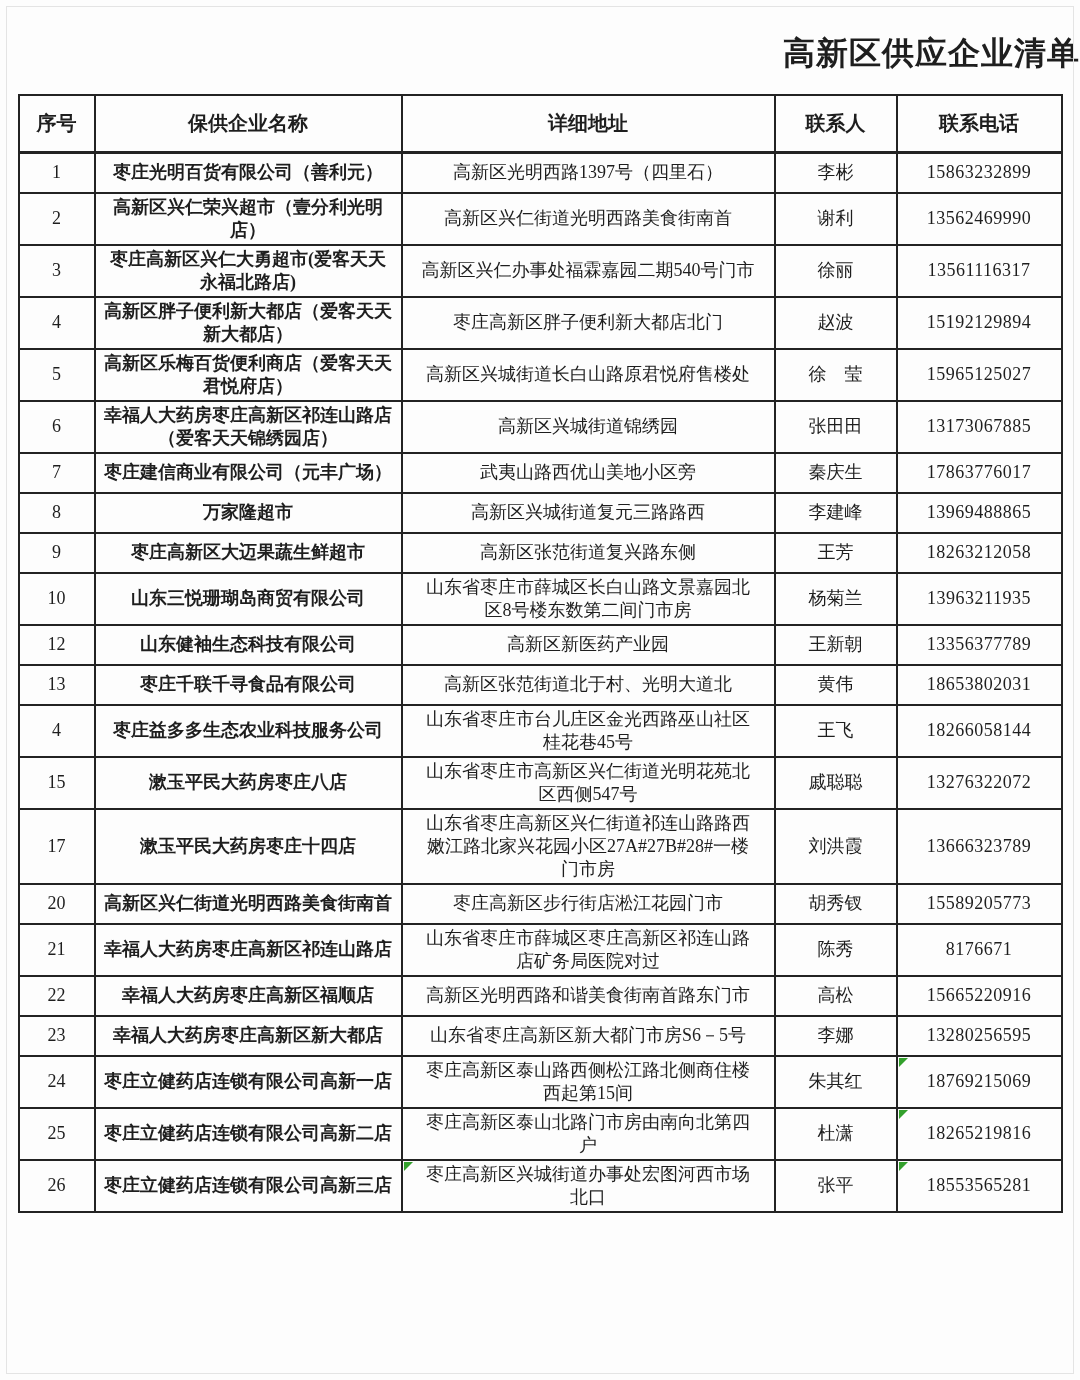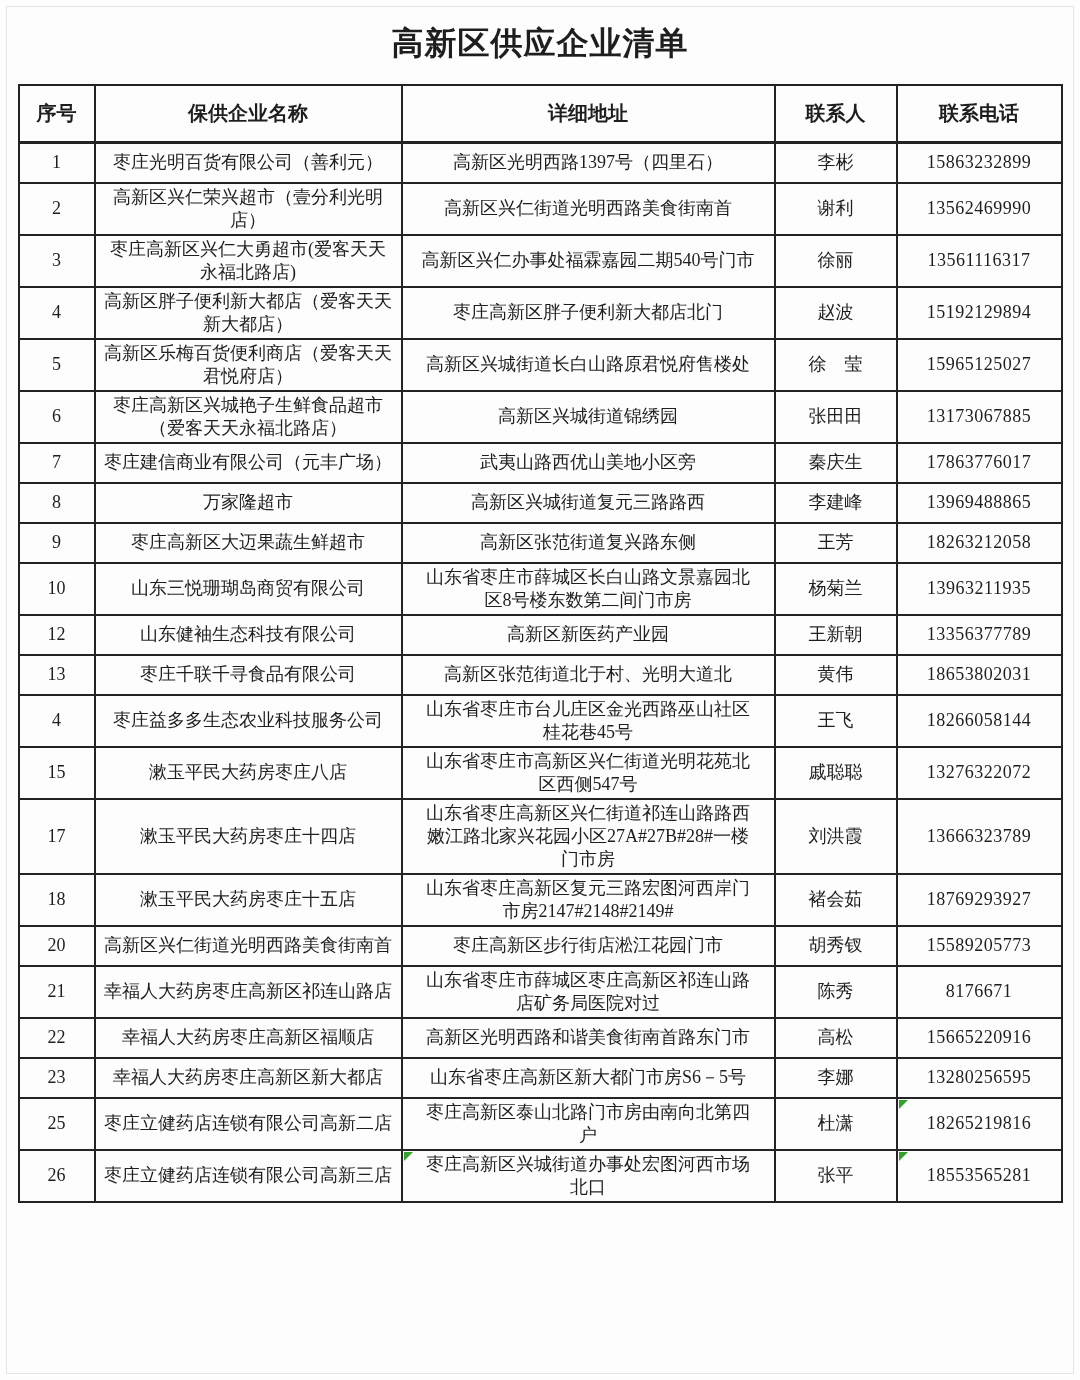--- a/index.html
+++ b/index.html
@@ -19,22 +19,22 @@
     color: var(--text-color);
   }
   .page-frame {
     position: absolute;
     inset: 6px;
     border: 1px solid #e4e4e4;
     pointer-events: none;
   }
   .doc-title {
     margin: 0;
-    padding: 22px 0 18px 0;
-    text-align: center;
+    padding: 32px 0 18px 0;
+    text-align: right;
     font-size: 32px;
     font-weight: bold;
     letter-spacing: 1px;
   }
   table.supply-table {
     table-layout: fixed;
     border-collapse: collapse;
     margin: 0 auto;
     width: 1043px;
   }
@@ -52,21 +52,21 @@
     border-bottom-width: 3px;
     padding: 14px 2px;
   }
   .supply-table tbody tr { height: 40px; }
   .supply-table td {
     font-size: 18px;
     line-height: 23px;
     padding: 2px 2px;
     position: relative;
   }
-  td.td-name    { padding: 2px 8px; }
+  td.td-name    { padding: 2px 8px; font-weight: bold; }
   td.td-address { padding: 2px 19px; }
   td.td-phone   { letter-spacing: 0.5px; margin-left: 22px; }
   .flag-triangle {
     position: absolute;
     top: 1px;
     left: 1px;
     width: 0;
     height: 0;
     border-top: 9px solid var(--flag-green);
     border-right: 9px solid transparent;
@@ -128,21 +128,21 @@
   </tr>
       <tr>
     <td class="td-no">5</td>
     <td class="td-name">高新区乐梅百货便利商店（爱客天天君悦府店）</td>
     <td class="td-address">高新区兴城街道长白山路原君悦府售楼处</td>
     <td class="td-contact">徐　莹</td>
     <td class="td-phone">15965125027</td>
   </tr>
       <tr>
     <td class="td-no">6</td>
-    <td class="td-name">枣庄高新区兴城艳子生鲜食品超市（爱客天天永福北路店）</td>
+    <td class="td-name">幸福人大药房枣庄高新区祁连山路店（爱客天天锦绣园店）</td>
     <td class="td-address">高新区兴城街道锦绣园</td>
     <td class="td-contact">张田田</td>
     <td class="td-phone">13173067885</td>
   </tr>
       <tr>
     <td class="td-no">7</td>
     <td class="td-name">枣庄建信商业有限公司（元丰广场）</td>
     <td class="td-address">武夷山路西优山美地小区旁</td>
     <td class="td-contact">秦庆生</td>
     <td class="td-phone">17863776017</td>
@@ -197,27 +197,20 @@
     <td class="td-phone">13276322072</td>
   </tr>
       <tr>
     <td class="td-no">17</td>
     <td class="td-name">漱玉平民大药房枣庄十四店</td>
     <td class="td-address">山东省枣庄高新区兴仁街道祁连山路路西嫩江路北家兴花园小区27A#27B#28#一楼门市房</td>
     <td class="td-contact">刘洪霞</td>
     <td class="td-phone">13666323789</td>
   </tr>
       <tr>
-    <td class="td-no">18</td>
-    <td class="td-name">漱玉平民大药房枣庄十五店</td>
-    <td class="td-address">山东省枣庄高新区复元三路宏图河西岸门市房2147#2148#2149#</td>
-    <td class="td-contact">褚会茹</td>
-    <td class="td-phone">18769293927</td>
-  </tr>
-      <tr>
     <td class="td-no">20</td>
     <td class="td-name">高新区兴仁街道光明西路美食街南首</td>
     <td class="td-address">枣庄高新区步行街店淞江花园门市</td>
     <td class="td-contact">胡秀钗</td>
     <td class="td-phone">15589205773</td>
   </tr>
       <tr>
     <td class="td-no">21</td>
     <td class="td-name">幸福人大药房枣庄高新区祁连山路店</td>
     <td class="td-address">山东省枣庄市薛城区枣庄高新区祁连山路店矿务局医院对过</td>
@@ -232,20 +225,27 @@
     <td class="td-phone">15665220916</td>
   </tr>
       <tr>
     <td class="td-no">23</td>
     <td class="td-name">幸福人大药房枣庄高新区新大都店</td>
     <td class="td-address">山东省枣庄高新区新大都门市房S6－5号</td>
     <td class="td-contact">李娜</td>
     <td class="td-phone">13280256595</td>
   </tr>
       <tr>
+    <td class="td-no">24</td>
+    <td class="td-name">枣庄立健药店连锁有限公司高新一店</td>
+    <td class="td-address">枣庄高新区泰山路西侧松江路北侧商住楼西起第15间</td>
+    <td class="td-contact">朱其红</td>
+    <td class="td-phone">18769215069<span class="flag-triangle"></span></td>
+  </tr>
+      <tr>
     <td class="td-no">25</td>
     <td class="td-name">枣庄立健药店连锁有限公司高新二店</td>
     <td class="td-address">枣庄高新区泰山北路门市房由南向北第四户</td>
     <td class="td-contact">杜潇</td>
     <td class="td-phone">18265219816<span class="flag-triangle"></span></td>
   </tr>
       <tr>
     <td class="td-no">26</td>
     <td class="td-name">枣庄立健药店连锁有限公司高新三店</td>
     <td class="td-address">枣庄高新区兴城街道办事处宏图河西市场北口<span class="flag-triangle"></span></td>

